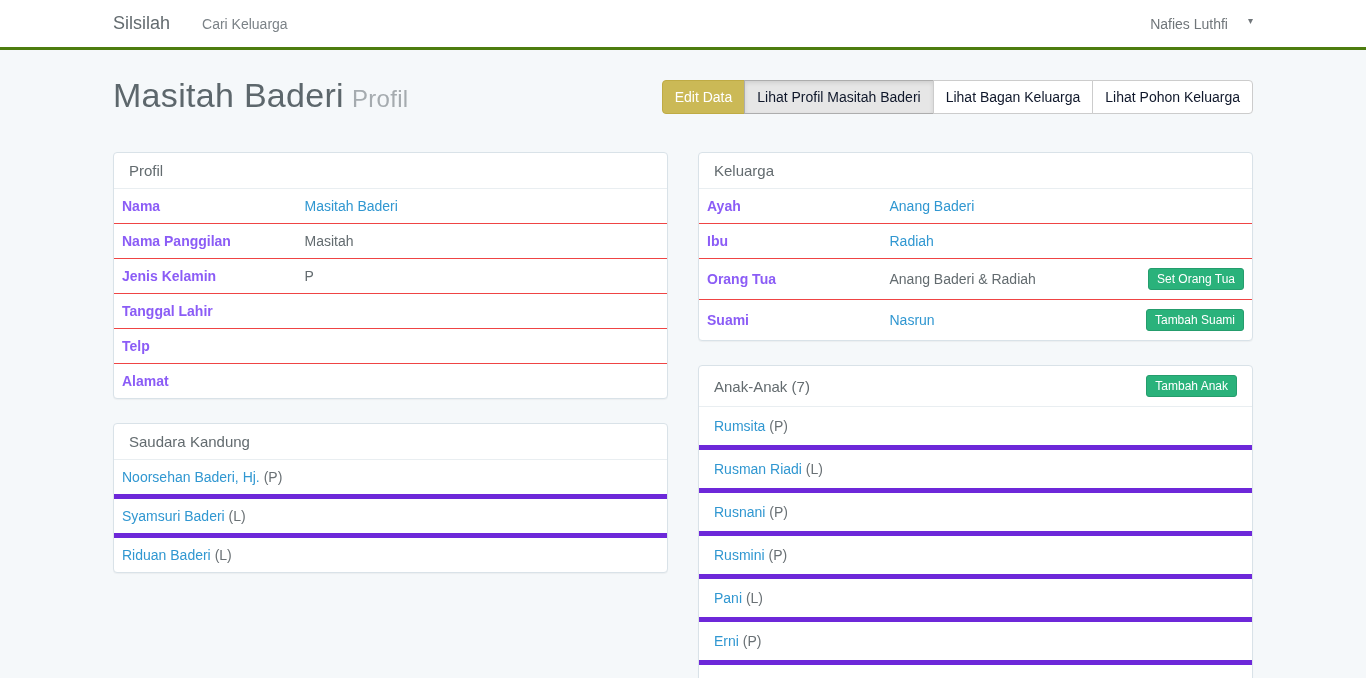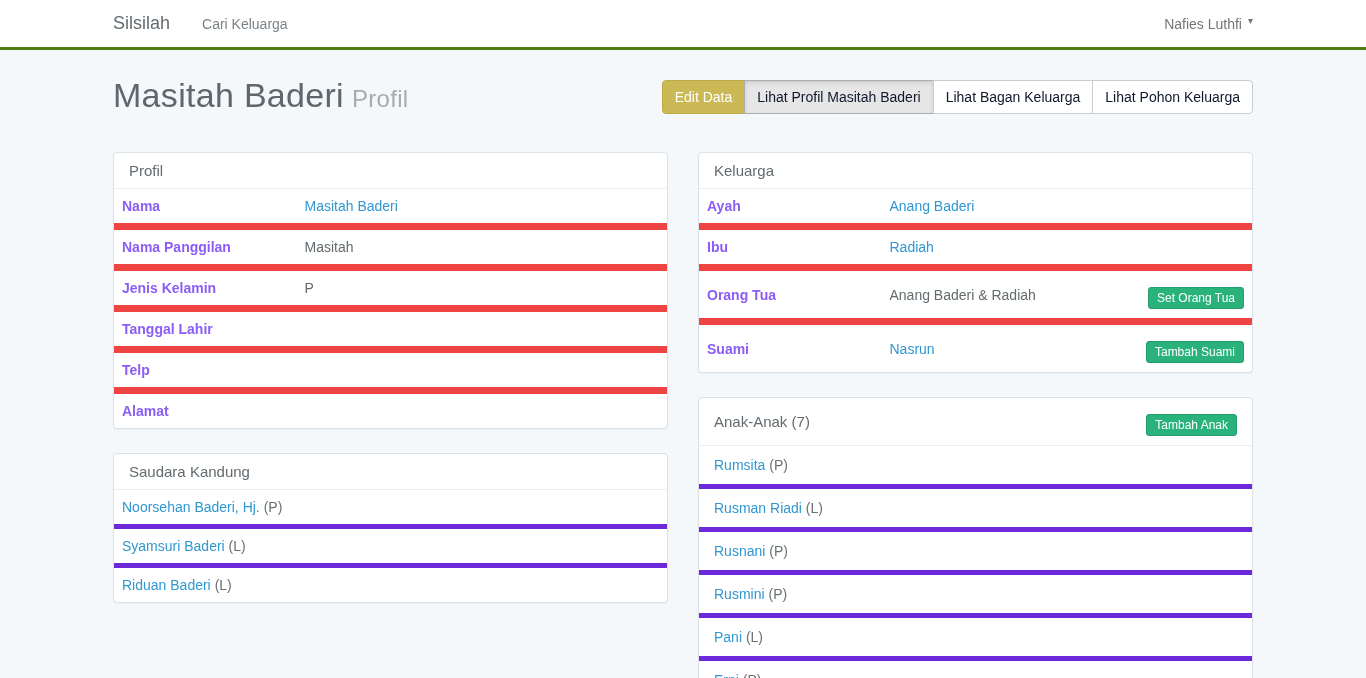--- a/index.html
+++ b/index.html
@@ -12,21 +12,21 @@
   }
   a { text-decoration: none; color: #3097d1; cursor: pointer; }
 
   .container { width: 1140px; margin: 0 auto; }
 
   
   .navbar { height: 50px; background: #ffffff; border-bottom: 3px solid #4d7c0f; }
   .navbar-inner { display: flex; align-items: center; height: 100%; }
   .brand { font-size: 18px; color: #636b6f; margin-right: 32px; }
   .nav-link { color: #7b8287; font-size: 14px; }
-  .user-dropdown { margin-left: auto; color: #70767a; display: flex; gap: 6px; cursor: pointer; }
+  .user-dropdown { margin-left: auto; color: #70767a; display: flex; gap: 20px; cursor: pointer; }
   .caret { font-size: 10px; color: #70767a; line-height: 1; }
 
   
   .page-header { margin-top: 26px; display: flex; justify-content: space-between; align-items: center; gap: 40px; }
   .page-title { margin: 0; font-size: 34px; line-height: 38px; font-weight: 400; color: #5d676c; letter-spacing: .3px; }
   .page-title .subtitle { font-size: 24px; color: #a5abaf; font-weight: 400; margin-left: 8px; }
 
   .btn-group { display: flex; }
   .btn {
     display: inline-block; padding: 6px 12px; font-size: 14px; line-height: 20px;
@@ -35,39 +35,39 @@
   }
   .btn-group .btn + .btn { margin-left: -1px; }
   .btn-group .btn:first-child { border-radius: 4px 0 0 4px; }
   .btn-group .btn:last-child { border-radius: 0 4px 4px 0; }
   .btn-warning { background: #cbb956; border-color: #bfab44; color: #fff; }
   .btn-active { background: #e6e6e6; border-color: #adadad; box-shadow: inset 0 2px 4px rgba(0,0,0,.1); }
 
   .btn-xs-success {
     background: #2ab27b; border: 1px solid #259d6d; color: #fff;
     font-size: 12px; line-height: 16px; padding: 2px 8px; border-radius: 3px;
-    cursor: pointer; font-family: inherit; white-space: nowrap; margin-top: 7px;
+    cursor: pointer; font-family: inherit; white-space: nowrap;
   }
 
   
   .content-row { display: flex; gap: 30px; margin-top: 34px; }
   .col { width: 555px; flex: 0 0 555px; }
 
   .panel {
     background: #fff; border: 1px solid #d9e2e8; border-radius: 4px;
     margin-bottom: 24px; box-shadow: 0 1px 1px rgba(0,0,0,.04); overflow: hidden;
   }
   .panel-heading {
     padding: 9px 15px; font-size: 15px; color: #636b6f;
     border-bottom: 1px solid #e9eef1;
     display: flex; align-items: center; justify-content: space-between;
   }
 
   table.detail { width: 100%; border-collapse: collapse; }
-  .detail th, .detail td { padding: 9px 8px; border-top: 7px solid #ef4444; font-size: 14px; text-align: left; vertical-align: middle; }
+  .detail th, .detail td { padding: 9px 8px; border-top: 1px solid #ef4444; font-size: 14px; text-align: left; vertical-align: middle; }
   .detail tr:first-child th, .detail tr:first-child td { border-top: none; }
   .detail th { width: 33%; font-weight: bold; color: #8b5cf6; }
   .detail td.action { text-align: right; white-space: nowrap; width: 1%; }
 
   ul.list { margin: 0; padding: 0; list-style: none; }
   .list li { padding: 9px 8px; border-top: 5px solid #6d28d9; }
   .list li:first-child { border-top: none; }
   .list.wide li { padding: 11px 15px; }
   .gender { color: #6a7175; }
 </style>

